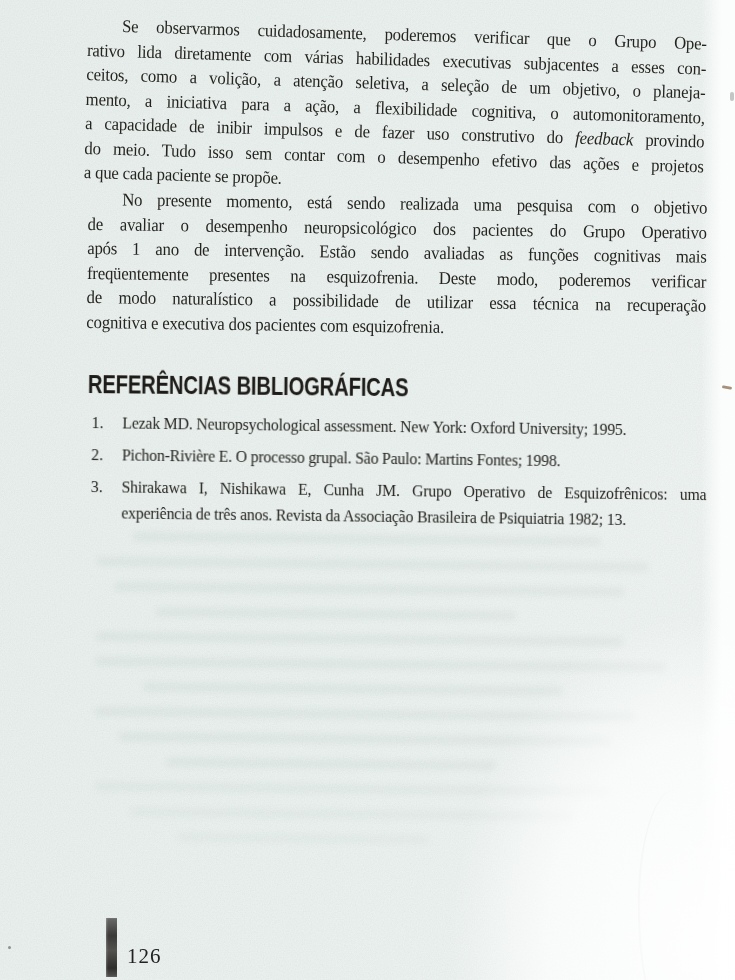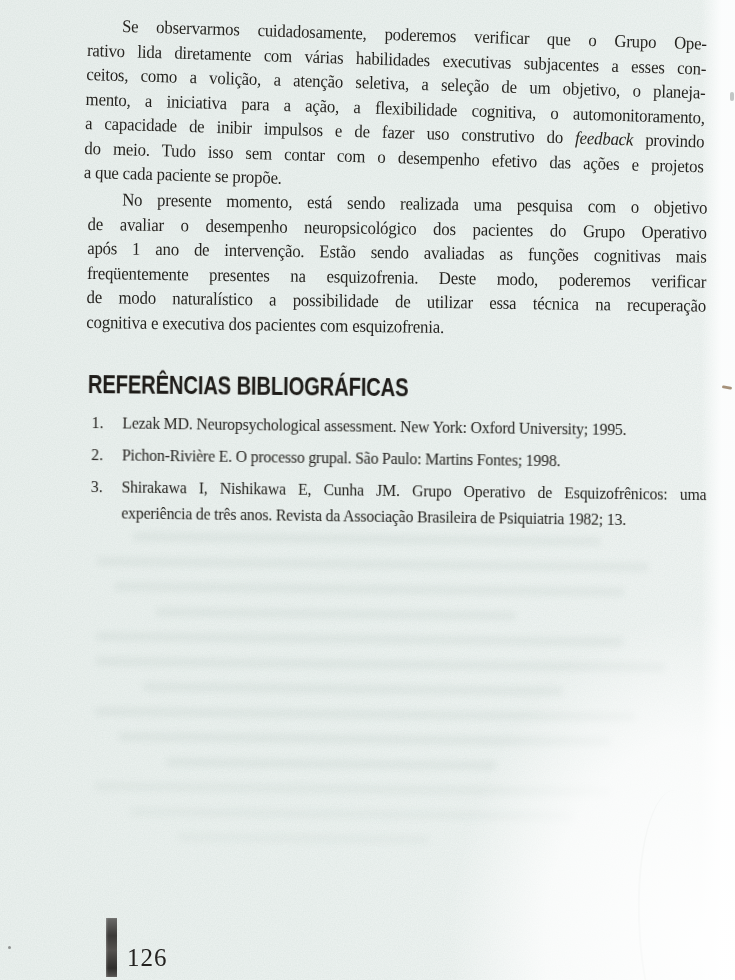--- a/index.html
+++ b/index.html
@@ -54,21 +54,21 @@
   }
   .refs{position:absolute;top:410px;left:0;width:666px;transform:rotate(.7deg);transform-origin:0 0;}
   .ref-item{display:flex;margin-bottom:6px;}
   .ref-num{flex:none;width:37px;padding-left:4px;box-sizing:border-box;font-size:17px;line-height:26px;}
   .ref-text{flex:1;min-width:0;}
   .ref-text .line{font-size:17px;line-height:26px;letter-spacing:-.2px;}
   
   .spine-bar{position:absolute;left:106px;top:918px;width:11px;height:59px;
     background:linear-gradient(180deg,#6a6a68,#3b3a38 30%,#54524f 55%,#2f2e2c 85%,#555351);
     box-shadow:inset 1px 0 2px rgba(255,255,255,.25);}
-  .page-number{position:absolute;left:127px;top:944px;font-size:25px;letter-spacing:1px;color:#242220;}
+  .page-number{position:absolute;left:127px;top:944px;font-size:21px;letter-spacing:1px;color:#242220;}
   
   .speck{position:absolute;}
   .speck-a{left:722px;top:386px;width:10px;height:3px;background:#8a6d4f;opacity:.75;border-radius:2px;transform:rotate(10deg);}
   .speck-b{left:730px;top:92px;width:4px;height:9px;background:#8a8f8d;opacity:.5;border-radius:2px;}
   .speck-c{left:8px;top:946px;width:3px;height:3px;background:#555;border-radius:50%;opacity:.6;}
 </style>
 </head>
 <body>
 
 <div class="page">

